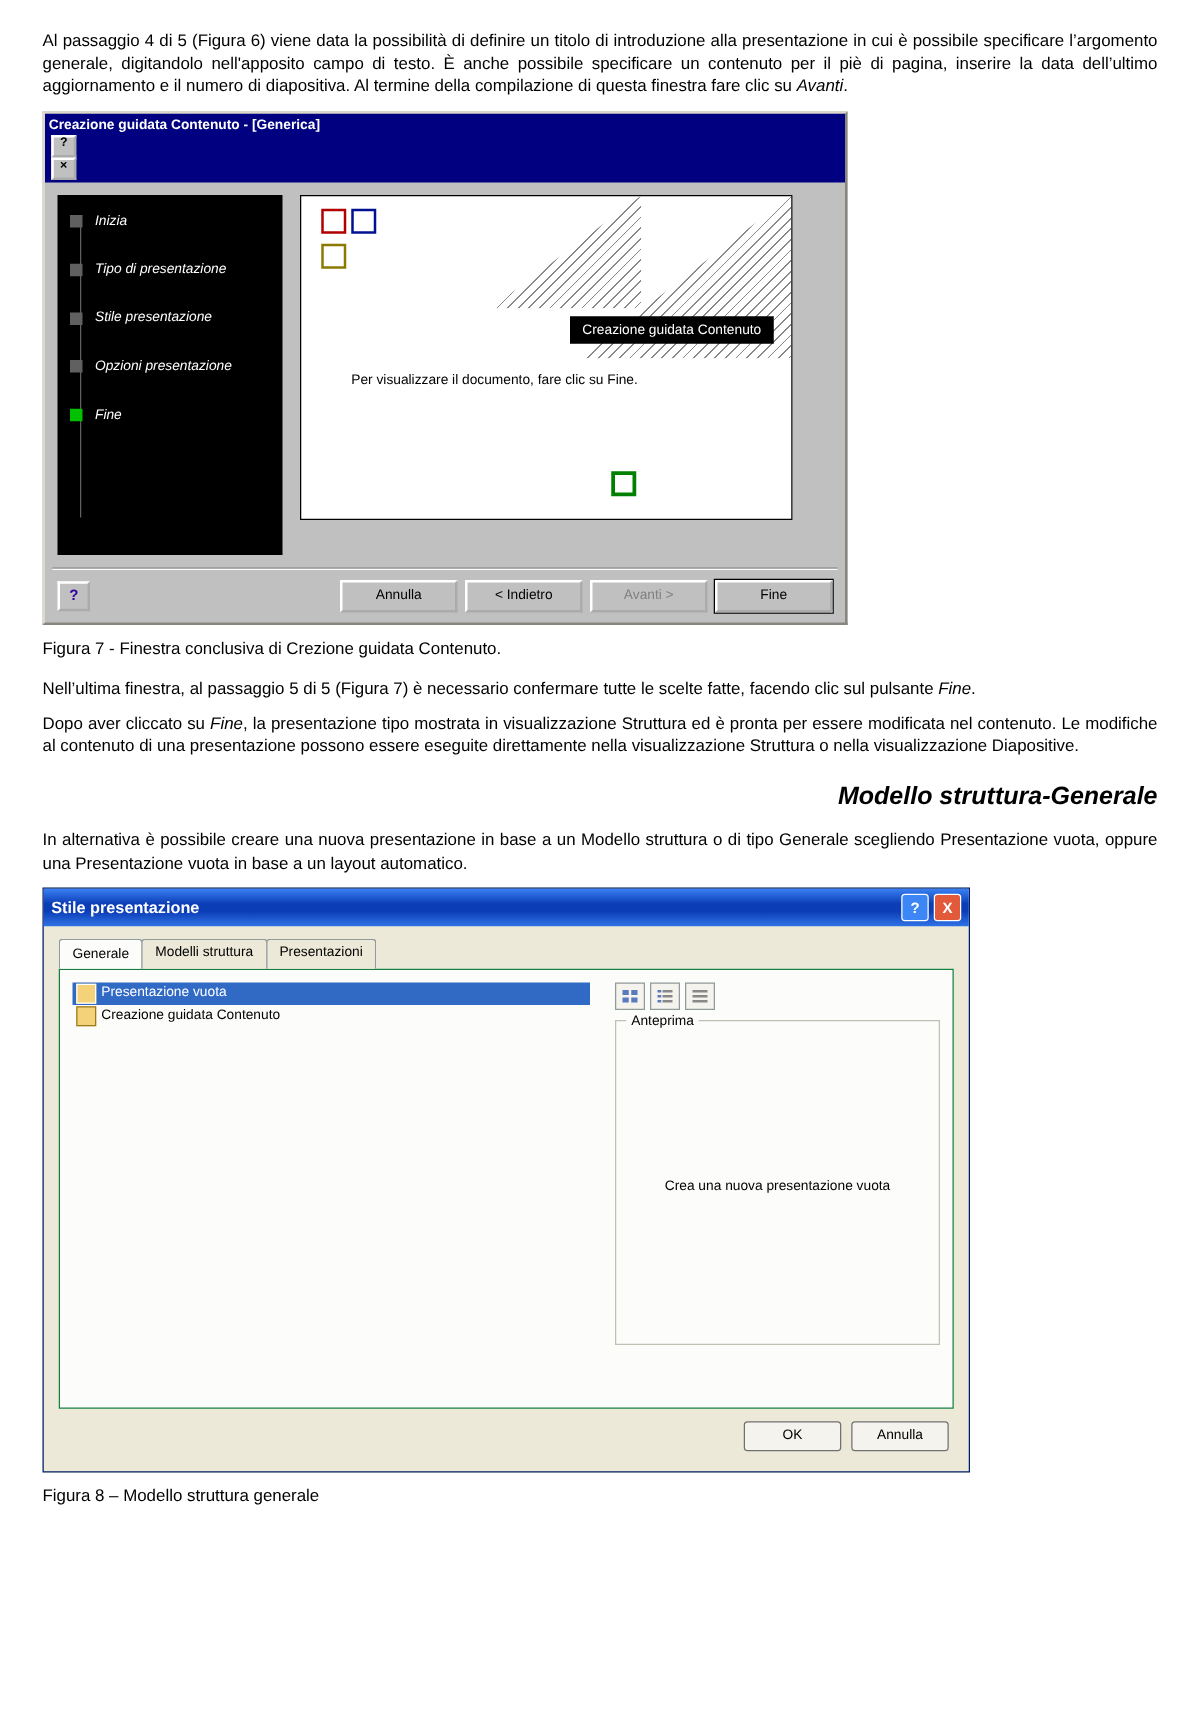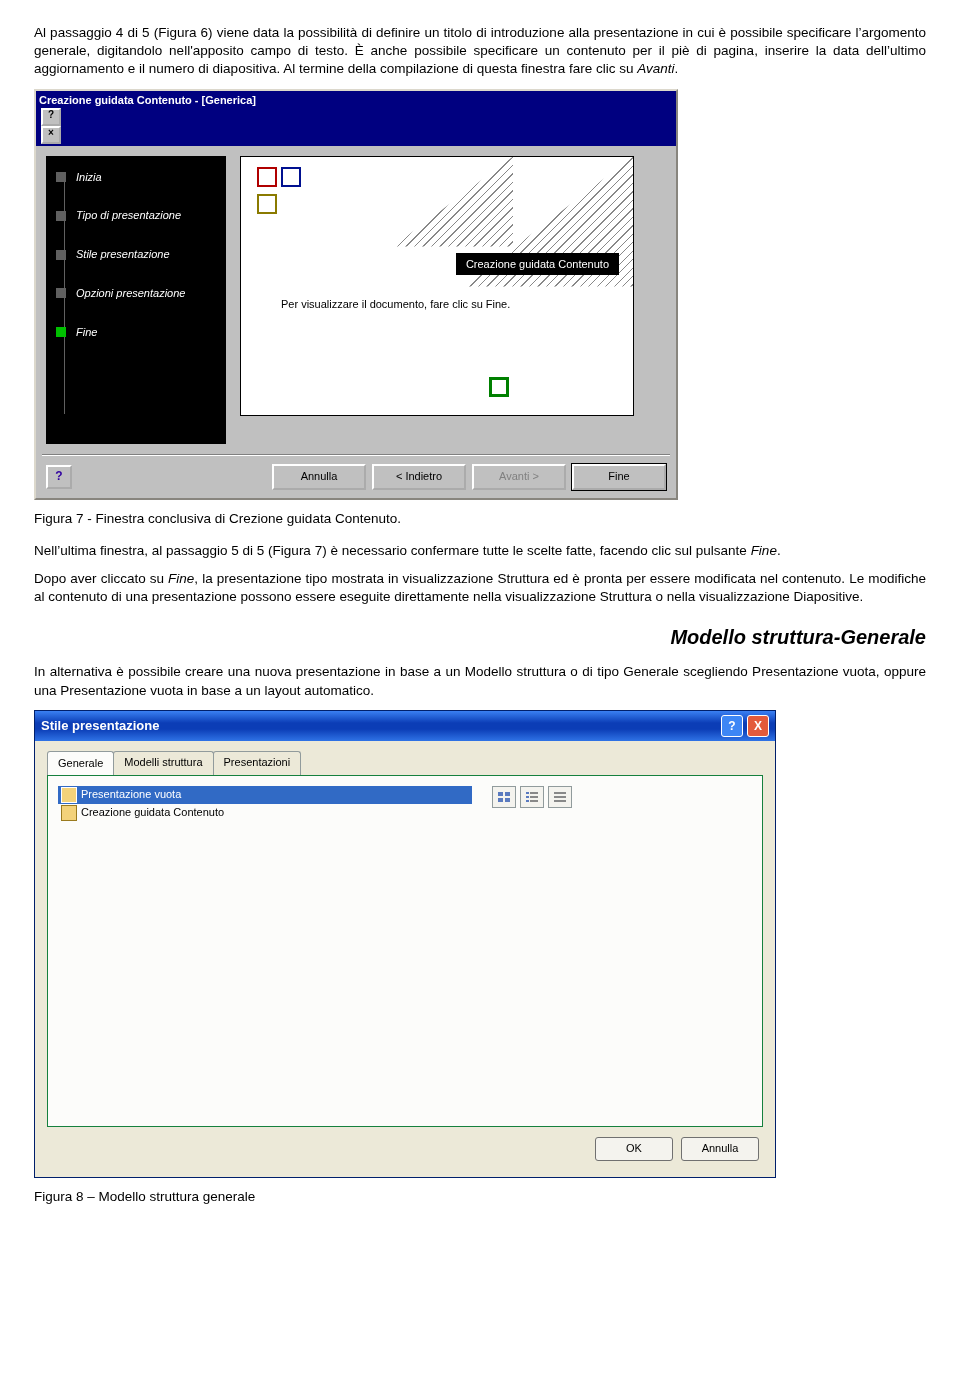--- a/index.html
+++ b/index.html
@@ -366,20 +366,24 @@
               </svg>
           </div>
           <div class="vbtn">
             <svg viewBox="0 0 14 12">
                 <rect x="1" y="1" width="12" height="2" fill="#888"></rect>
                 <rect x="1" y="5" width="12" height="2" fill="#888"></rect>
                 <rect x="1" y="9" width="12" height="2" fill="#888"></rect>
               </svg>
           </div>
         </div>
+        <div class="groupbox">
+          <span class="glabel">Anteprima</span>
+          <span>Crea una nuova presentazione vuota</span>
+        </div>
       </div>
     </div>
     <div class="dlgbuttons">
       <div class="dbtn">OK</div>
       <div class="dbtn">Annulla</div>
     </div>
   </div>
 </div>
 
 <p class="caption">Figura 8 – Modello struttura generale</p>

